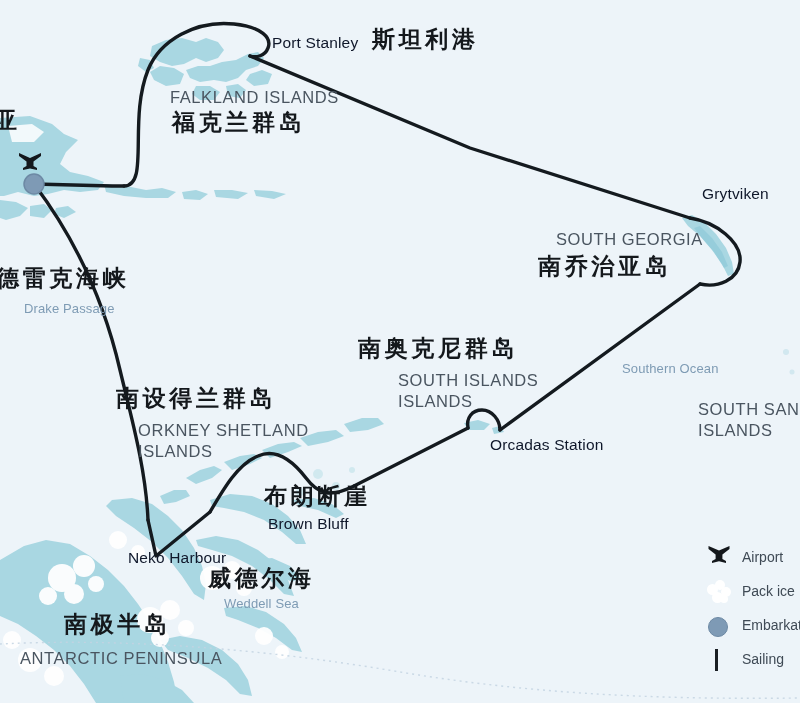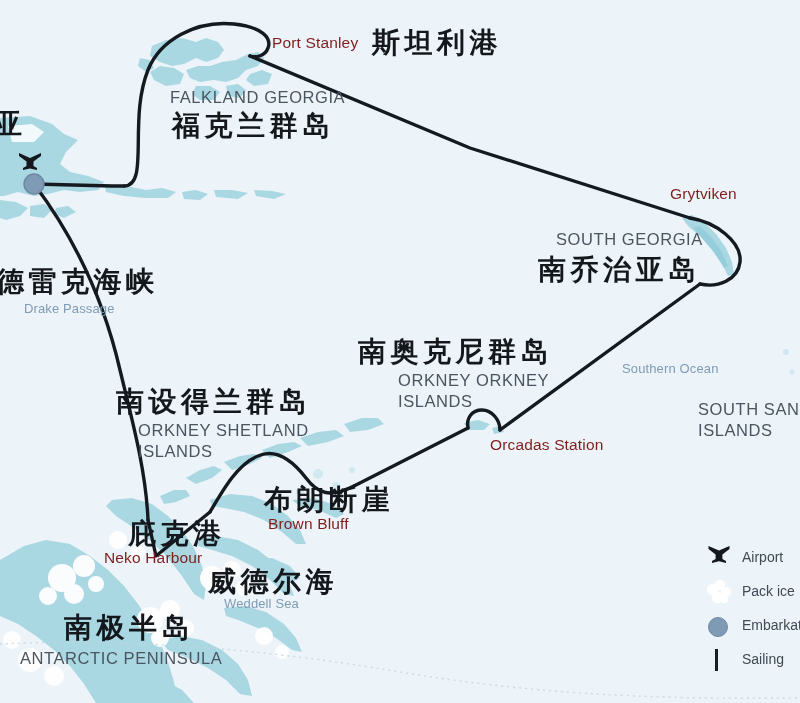--- a/index.html
+++ b/index.html
@@ -27,32 +27,32 @@
     line-height: 1.12;
     pointer-events: none;
   }
   
   .cn {
     font-family: "DejaVu Sans", "Liberation Sans", sans-serif;
     font-weight: 700;
     color: #14181c;
     letter-spacing: 0.16em;
   }
-  .cn-xl { font-size: 28px; }
+  .cn-xl { font-size: 23px; }
   
   .en-region {
     font-size: 16.5px;
     color: #4a5560;
     letter-spacing: 0.035em;
     font-weight: 400;
   }
   
   .en-point {
     font-size: 15.5px;
-    color: #7f1d1d;
+    color: #0f172a;
     letter-spacing: 0.01em;
     font-weight: 400;
   }
   
   .en-water {
     font-size: 13px;
     color: #7e9bb4;
     letter-spacing: 0.01em;
     font-weight: 400;
   }
@@ -265,51 +265,50 @@
     </g>
 
     <circle cx="34" cy="184" r="10" fill="#7e9ab5" stroke="#6d89a4" stroke-width="1.5"></circle>
   </svg>
 
   <div class="lbl cn cn-xl" style="left:-6px; top:108px;">亚</div>
 
   <div class="lbl en-point" style="left:272px; top:34px;">Port Stanley</div>
   <div class="lbl cn cn-xl" style="left:372px; top:27px;">斯坦利港</div>
 
-  <div class="lbl en-region" style="left:170px; top:88px;">FALKLAND GEORGIA</div>
+  <div class="lbl en-region" style="left:170px; top:88px;">FALKLAND ISLANDS</div>
   <div class="lbl cn cn-xl" style="left:172px; top:110px;">福克兰群岛</div>
 
-  <div class="lbl en-point" style="left:670px; top:185px;">Grytviken</div>
+  <div class="lbl en-point" style="left:702px; top:185px;">Grytviken</div>
 
   <div class="lbl en-region" style="left:556px; top:230px;">SOUTH GEORGIA</div>
   <div class="lbl cn cn-xl" style="left:538px; top:254px;">南乔治亚岛</div>
 
   <div class="lbl cn cn-xl" style="left:-4px; top:266px;">德雷克海峡</div>
   <div class="lbl en-water" style="left:24px; top:302px;">Drake Passage</div>
 
   <div class="lbl cn cn-xl" style="left:358px; top:336px;">南奥克尼群岛</div>
-  <div class="lbl en-region" style="left:398px; top:371px;">ORKNEY ORKNEY</div>
+  <div class="lbl en-region" style="left:398px; top:371px;">SOUTH ISLANDS</div>
   <div class="lbl en-region" style="left:398px; top:392px;">ISLANDS</div>
 
   <div class="lbl en-point" style="left:490px; top:436px;">Orcadas Station</div>
 
   <div class="lbl en-water" style="left:622px; top:362px;">Southern Ocean</div>
 
   <div class="lbl en-region" style="left:698px; top:400px;">SOUTH SAND</div>
   <div class="lbl en-region" style="left:698px; top:421px;">ISLANDS</div>
 
   <div class="lbl cn cn-xl" style="left:116px; top:386px;">南设得兰群岛</div>
   <div class="lbl en-region" style="left:138px; top:421px;">ORKNEY SHETLAND</div>
   <div class="lbl en-region" style="left:138px; top:442px;">ISLANDS</div>
 
   <div class="lbl cn cn-xl" style="left:264px; top:484px;">布朗断崖</div>
   <div class="lbl en-point" style="left:268px; top:515px;">Brown Bluff</div>
 
-  <div class="lbl cn cn-xl" style="left:128px; top:518px;">庇克港</div>
-  <div class="lbl en-point" style="left:104px; top:549px;">Neko Harbour</div>
+  <div class="lbl en-point" style="left:128px; top:549px;">Neko Harbour</div>
 
   <div class="lbl cn cn-xl" style="left:208px; top:566px;">威德尔海</div>
   <div class="lbl en-water" style="left:224px; top:597px;">Weddell Sea</div>
 
   <div class="lbl cn cn-xl" style="left:64px; top:612px;">南极半岛</div>
   <div class="lbl en-region" style="left:20px; top:649px;">ANTARCTIC PENINSULA</div>
 
   <div id="legend">
 
     <div class="legend-row">

